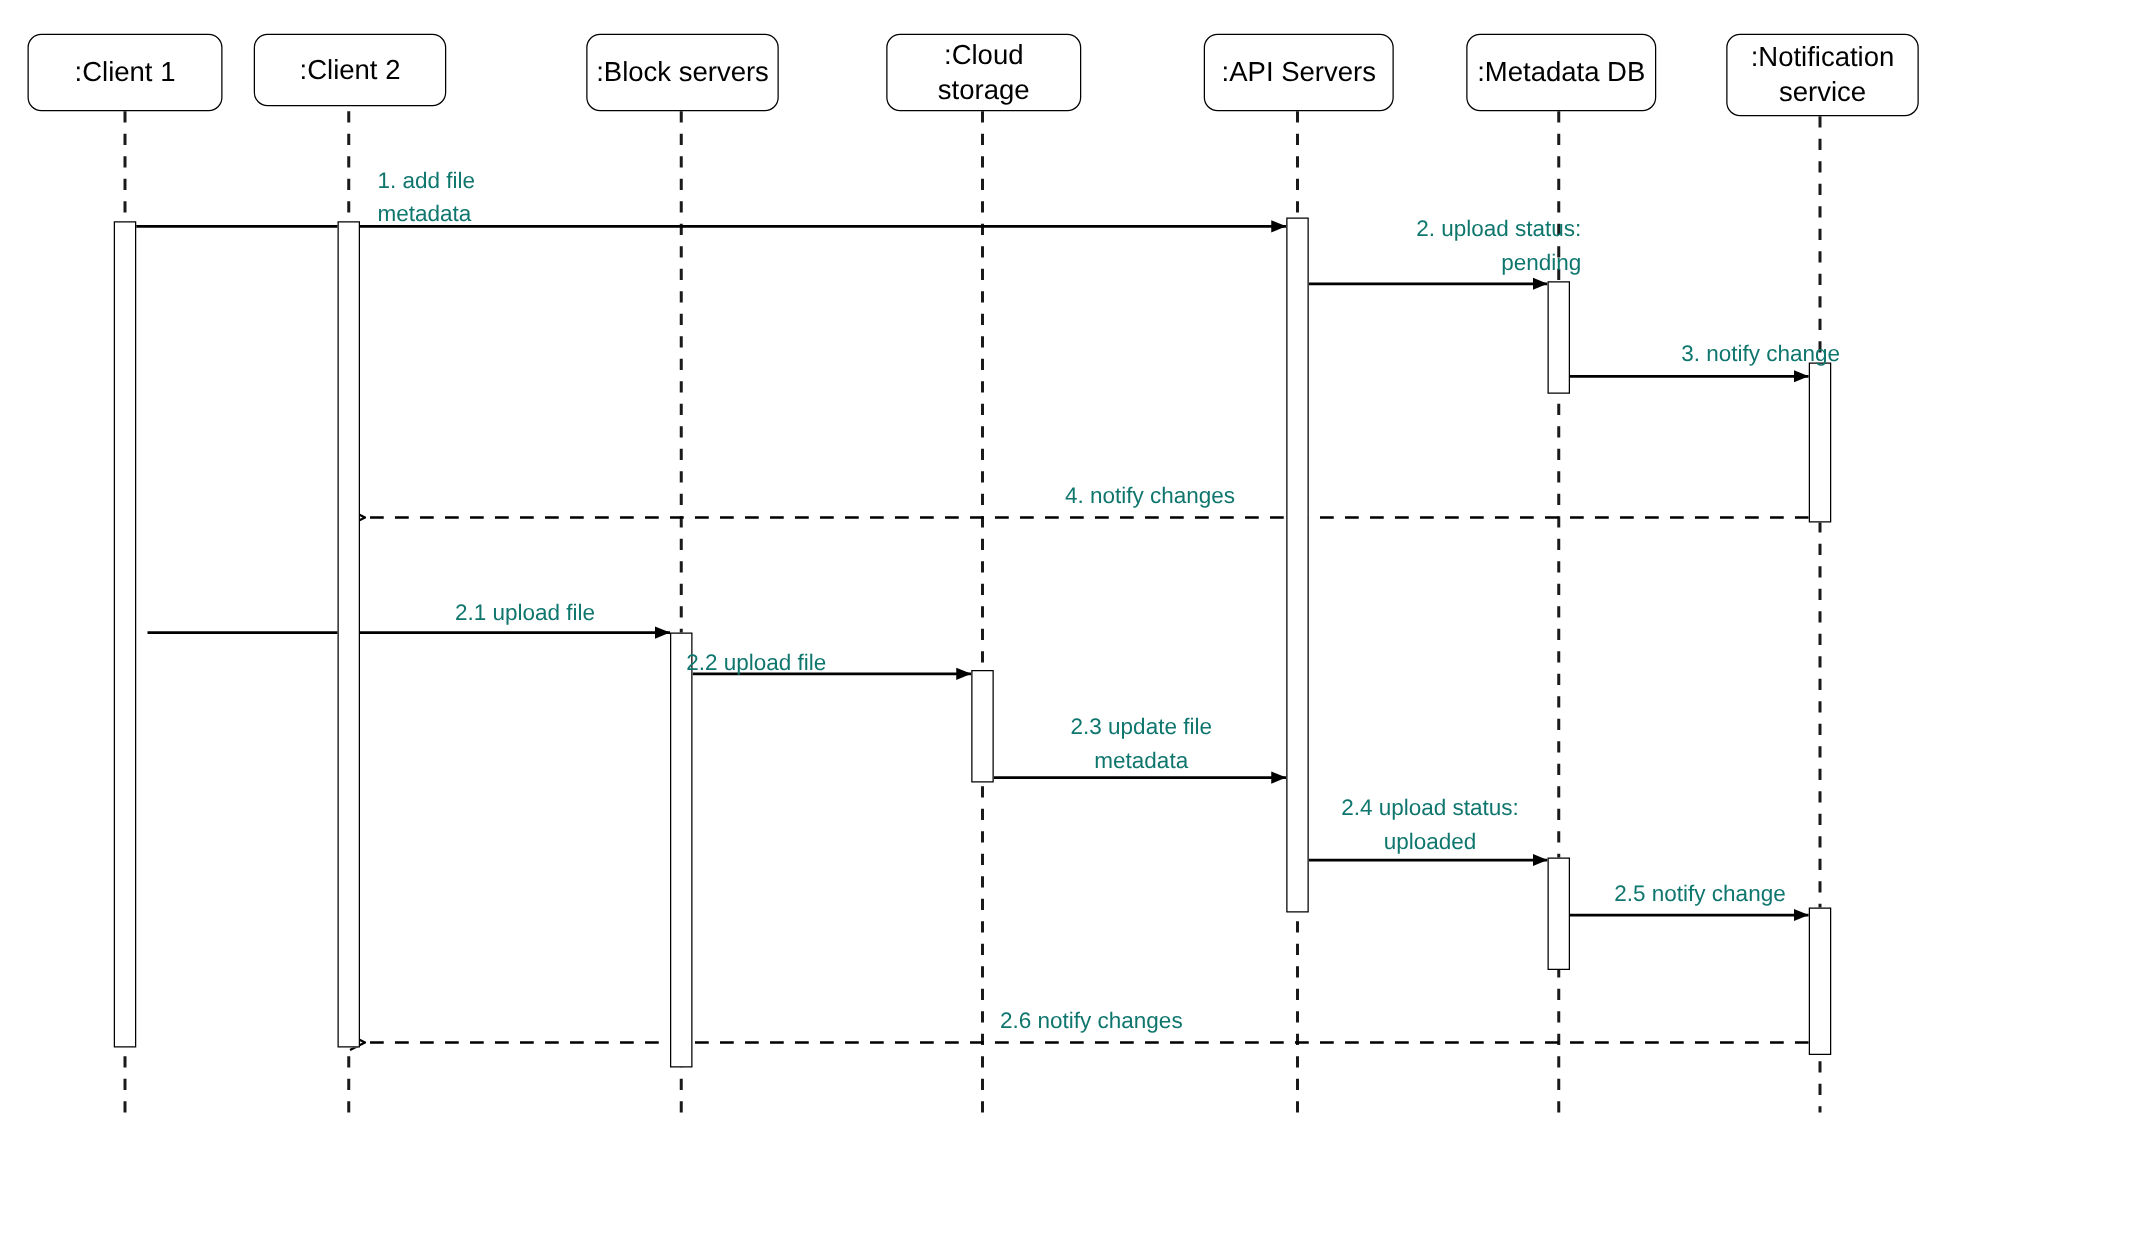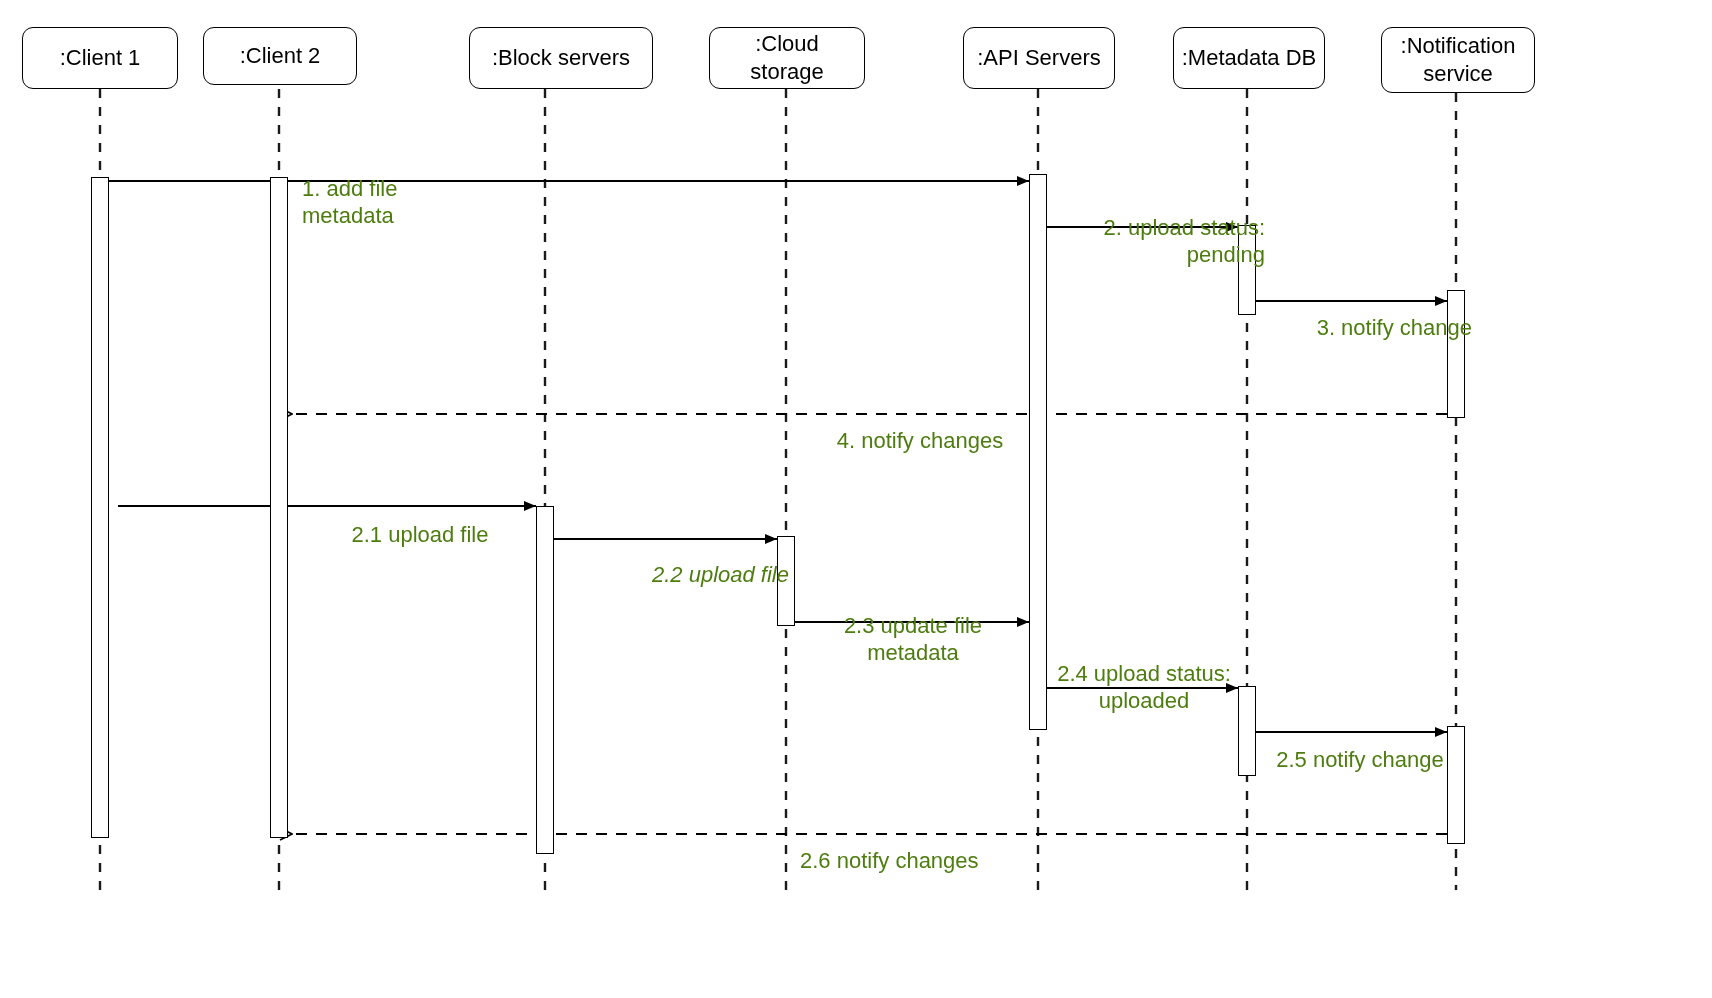--- a/index.html
+++ b/index.html
@@ -42,27 +42,26 @@
     padding: 2px 6px;
   }
   .activation {
     position: absolute;
     box-sizing: border-box;
     border: 1.6px solid #000000;
     background: #ffffff;
   }
   .msg-label {
     position: absolute;
-    font-size: 22px;
+    font-size: 18px;
     line-height: 27px;
-    color: #4d7c0f;
+    color: #0f766e;
     text-align: center;
     white-space: pre-line;
     pointer-events: none;
-    margin-top: 44px;
   }
 </style>
 </head>
 <body>
 
 <div id="canvas">
 
   <svg id="svgroot" viewBox="0 0 1712 998" xmlns="http://www.w3.org/2000/svg">
     <defs>
       <marker id="arrow-filled" markerWidth="13" markerHeight="11" refX="12" refY="5.5" orient="auto" markerUnits="userSpaceOnUse">
@@ -91,21 +90,21 @@
         <line x1="795" x2="1029" y1="622" y2="622" stroke="#000000" stroke-width="2.2" marker-end="url(#arrow-filled)"></line>
         <line x1="1047" x2="1238" y1="688" y2="688" stroke="#000000" stroke-width="2.2" marker-end="url(#arrow-filled)"></line>
         <line x1="1256" x2="1447" y1="732" y2="732" stroke="#000000" stroke-width="2.2" marker-end="url(#arrow-filled)"></line>
         <line x1="1447" x2="292" y1="834" y2="834" stroke="#000000" stroke-width="2" stroke-dasharray="11 9" marker-end="url(#arrow-open-left)"></line>
       </g>
   </svg>
 
   <div id="boxes-layer">
       <div class="lifeline-box" style="left: 22px; top: 27px; width: 156px; height: 62px;">:Client 1</div>
       <div class="lifeline-box" style="left: 203px; top: 27px; width: 154px; height: 58px;">:Client 2</div>
-      <div class="lifeline-box" style="left: 469px; top: 27px; width: 184px; height: 62px;">:Block servers</div>
+      <div class="lifeline-box" style="left: 469px; top: 27px; width: 154px; height: 62px;">:Block servers</div>
       <div class="lifeline-box" style="left: 709px; top: 27px; width: 156px; height: 62px;">:Cloud storage</div>
       <div class="lifeline-box" style="left: 963px; top: 27px; width: 152px; height: 62px;">:API Servers</div>
       <div class="lifeline-box" style="left: 1173px; top: 27px; width: 152px; height: 62px;">:Metadata DB</div>
       <div class="lifeline-box" style="left: 1381px; top: 27px; width: 154px; height: 66px;">:Notification
 service</div>
     </div>
   <div id="activation-layer">
       <div class="activation" style="left: 91px; top: 177px; width: 18px; height: 661px;"></div>
       <div class="activation" style="left: 270px; top: 177px; width: 18px; height: 661px;"></div>
       <div class="activation" style="left: 1029px; top: 174px; width: 18px; height: 556px;"></div>
@@ -117,22 +116,22 @@
       <div class="activation" style="left: 1447px; top: 726px; width: 18px; height: 118px;"></div>
     </div>
   <div id="labels-layer">
       <div class="msg-label" style="left: 302px; top: 131px; width: 240px; text-align: left;">1. add file
 metadata</div>
       <div class="msg-label" style="left: 1025px; top: 170px; width: 240px; text-align: right;">2. upload status:
 pending</div>
       <div class="msg-label" style="left: 1242px; top: 270px; width: 230px; text-align: right;">3. notify change</div>
       <div class="msg-label" style="left: 800px; top: 383px; width: 240px; text-align: center;">4. notify changes</div>
       <div class="msg-label" style="left: 280px; top: 477px; width: 280px; ">2.1 upload file</div>
-      <div class="msg-label" style="left: 549px; top: 517px; width: 240px; text-align: right; font-style: italic;">2.2 upload file</div>
+      <div class="msg-label" style="left: 549px; top: 517px; width: 240px; text-align: left;">2.2 upload file</div>
       <div class="msg-label" style="left: 793px; top: 568px; width: 240px; text-align: center;">2.3 update file
 metadata</div>
-      <div class="msg-label" style="left: 1024px; top: 616px; width: 240px; text-align: center;">2.4 upload status:
+      <div class="msg-label" style="left: 1024px; top: 633px; width: 240px; text-align: center;">2.4 upload status:
 uploaded</div>
       <div class="msg-label" style="left: 1240px; top: 702px; width: 240px; text-align: center;">2.5 notify change</div>
       <div class="msg-label" style="left: 800px; top: 803px; width: 250px; text-align: left;">2.6 notify changes</div>
     </div>
 
 </div>
 
 </body></html>

